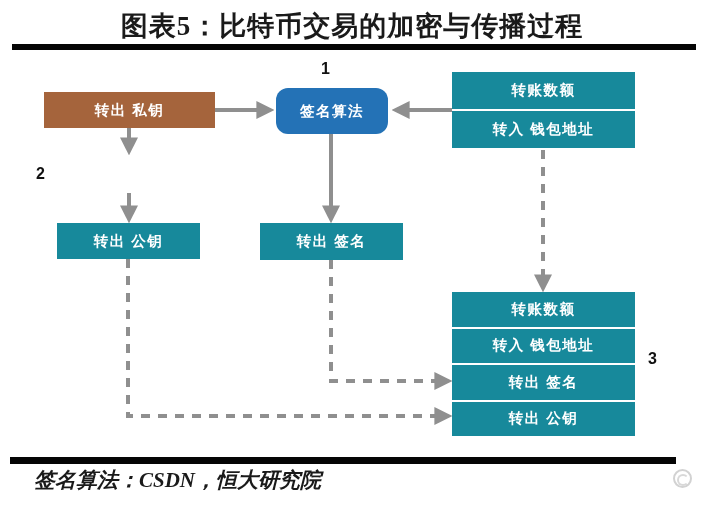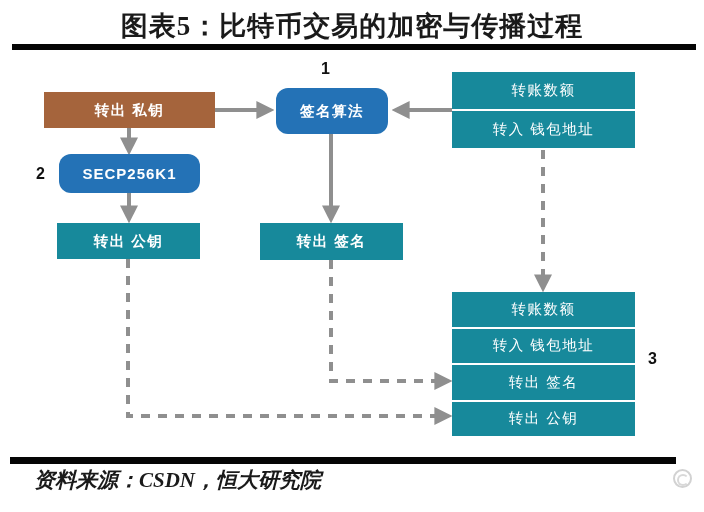--- a/index.html
+++ b/index.html
@@ -47,21 +47,21 @@
     position:absolute;
     display:flex;flex-direction:column;
     z-index:2;
     background:#17899B;
   }
   .stack-top{left:452px;top:72px;width:183px;height:76px;}
   .stack-bottom{left:452px;top:292px;width:183px;height:144px;}
   .stack .row{
     flex:1;
     display:flex;align-items:center;justify-content:center;
-    color:#ffffff;font-weight:normal;font-size:14.5px;letter-spacing:1.5px;
+    color:#ffffff;font-weight:bold;font-size:14.5px;letter-spacing:1.5px;
     border-bottom:2px solid #ffffff;
   }
   .stack .row:last-child{border-bottom:none;}
 
   .step-label{
     position:absolute;
     font-weight:bold;font-size:16px;color:#111111;
     z-index:3;
   }
   .label-1{left:321px;top:60px;}
@@ -124,37 +124,36 @@
   </svg>
 
   <div class="step-label label-1">1</div>
   <div class="step-label label-2">2</div>
   <div class="step-label label-3">3</div>
 
   <div class="node blue box-sign-algo">签名算法</div>
 
   <div class="node brown box-private-key">转出 私钥</div>
 
-  <div class="node blue box-secp">SECP256K1</div>
 
   <div class="node teal box-public-key">转出 公钥</div>
 
   <div class="node teal box-signature">转出 签名</div>
 
   <div class="stack stack-top">
     <div class="row">转账数额</div>
     <div class="row">转入 钱包地址</div>
   </div>
 
   <div class="stack stack-bottom">
     <div class="row">转账数额</div>
     <div class="row">转入 钱包地址</div>
     <div class="row">转出 签名</div>
     <div class="row">转出 公钥</div>
   </div>
 
   <div class="rule rule-bottom"></div>
-  <div class="source">资料来源：CSDN，恒大研究院</div>
+  <div class="source">签名算法：CSDN，恒大研究院</div>
   <div class="watermark">
     <span class="wm-logo"></span>
   </div>
 
 </div>
 
 </body></html>

